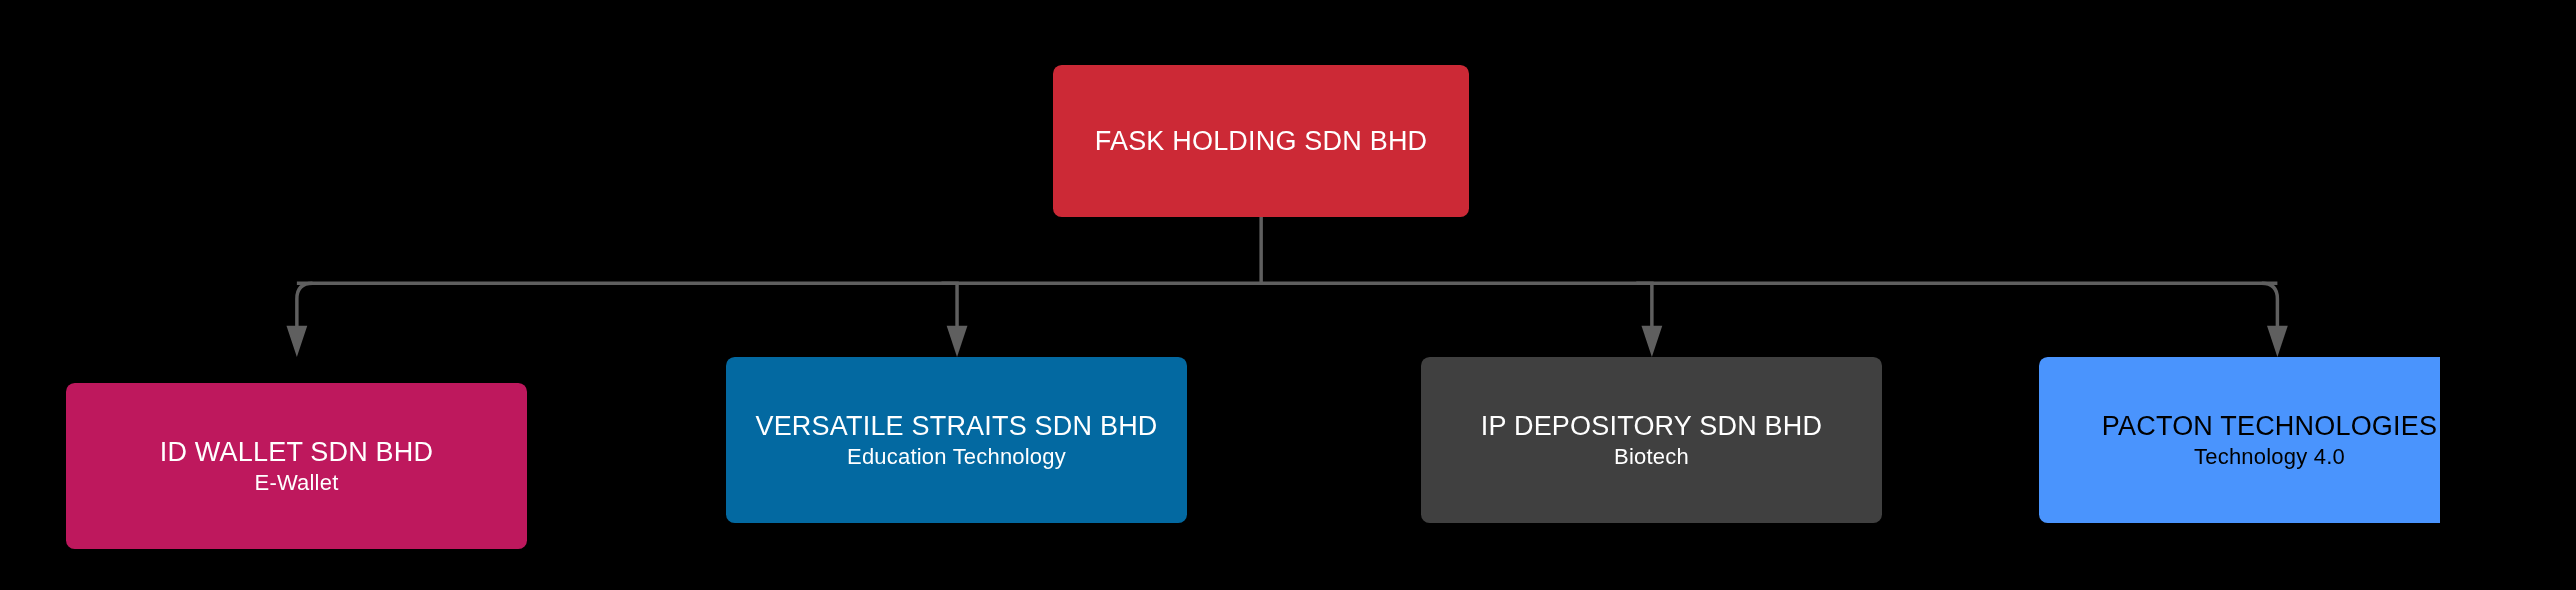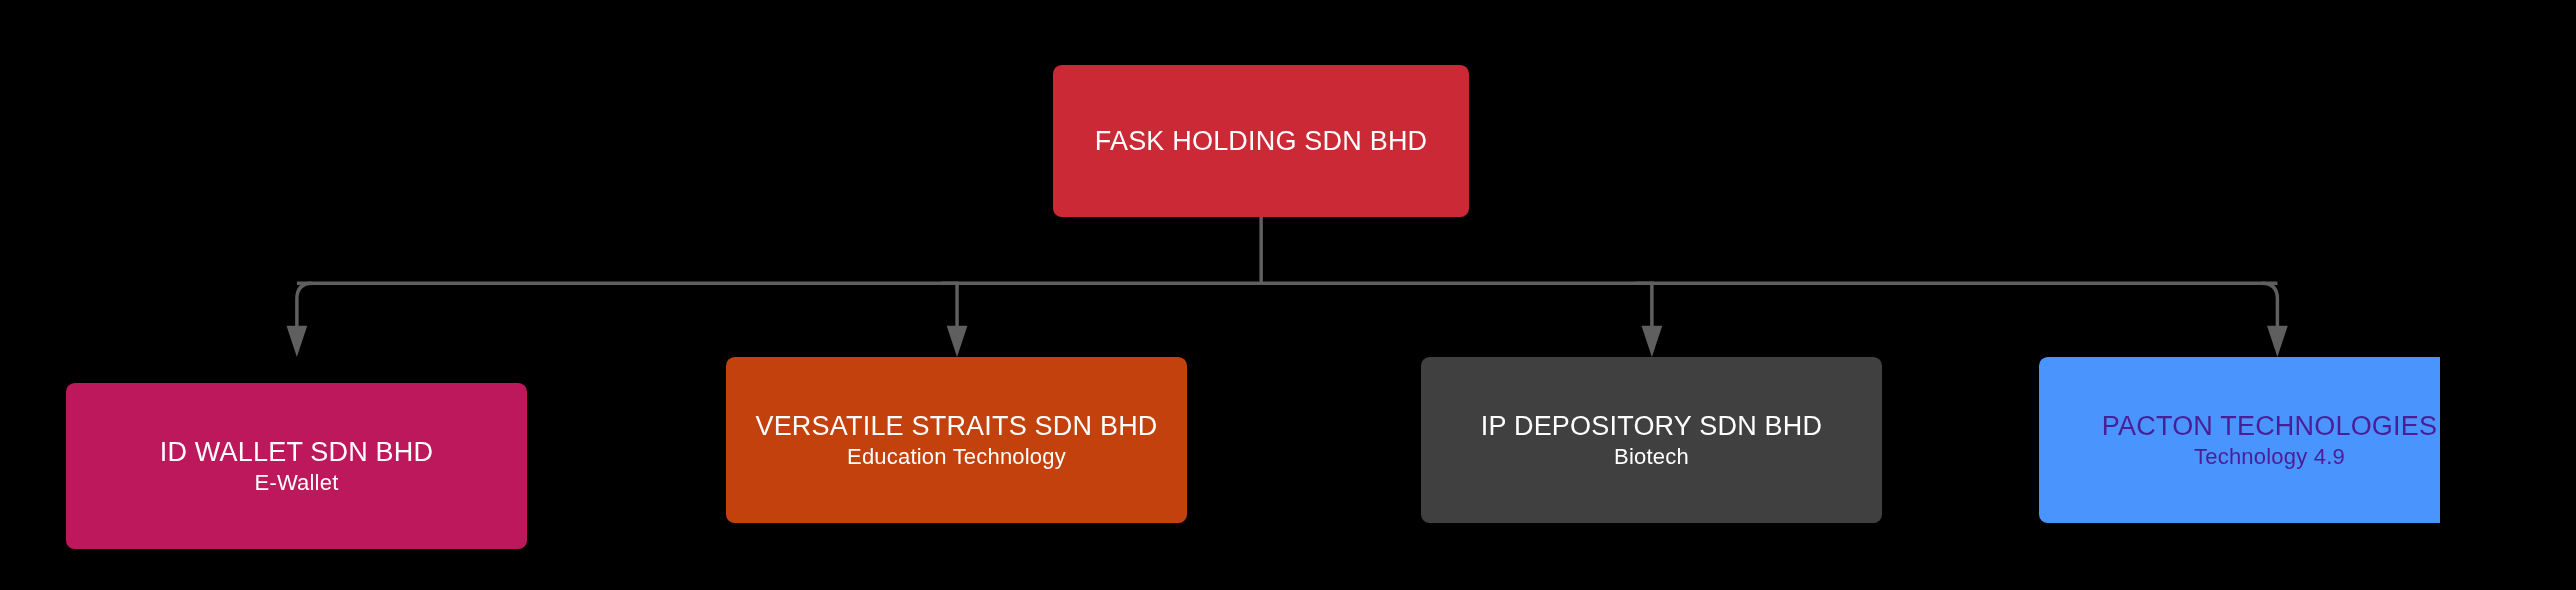--- a/index.html
+++ b/index.html
@@ -95,29 +95,29 @@
 
   <div class="node node-root" style="background: rgb(204, 41, 54); color: rgb(255, 255, 255);">
     <div class="node-title">FASK HOLDING SDN BHD</div>
   </div>
 
   <div class="node node-child child-0" style="background: #be185d; color: rgb(255, 255, 255); margin-top: 26px;">
     <div class="node-title">ID WALLET SDN BHD</div>
     <div class="node-subtitle">E-Wallet</div>
   </div>
 
-  <div class="node node-child child-1" style="background: #c2410c; color: rgb(255, 255, 255);">
+  <div class="node node-child child-1" style="background: #0369a1; color: rgb(255, 255, 255);">
     <div class="node-title">VERSATILE STRAITS SDN BHD</div>
     <div class="node-subtitle">Education Technology</div>
   </div>
 
   <div class="node node-child child-2" style="background: #404040; color: rgb(255, 255, 255);">
     <div class="node-title">IP DEPOSITORY SDN BHD</div>
     <div class="node-subtitle">Biotech</div>
   </div>
 
-  <div class="node node-child child-3" style="background: rgb(74, 148, 253); color: #4c1d95;">
+  <div class="node node-child child-3" style="background: rgb(74, 148, 253); color: #000000;">
     <div class="node-title">PACTON TECHNOLOGIES</div>
-    <div class="node-subtitle">Technology 4.9</div>
+    <div class="node-subtitle">Technology 4.0</div>
   </div>
 
 </div>
 
 
 </body></html>

